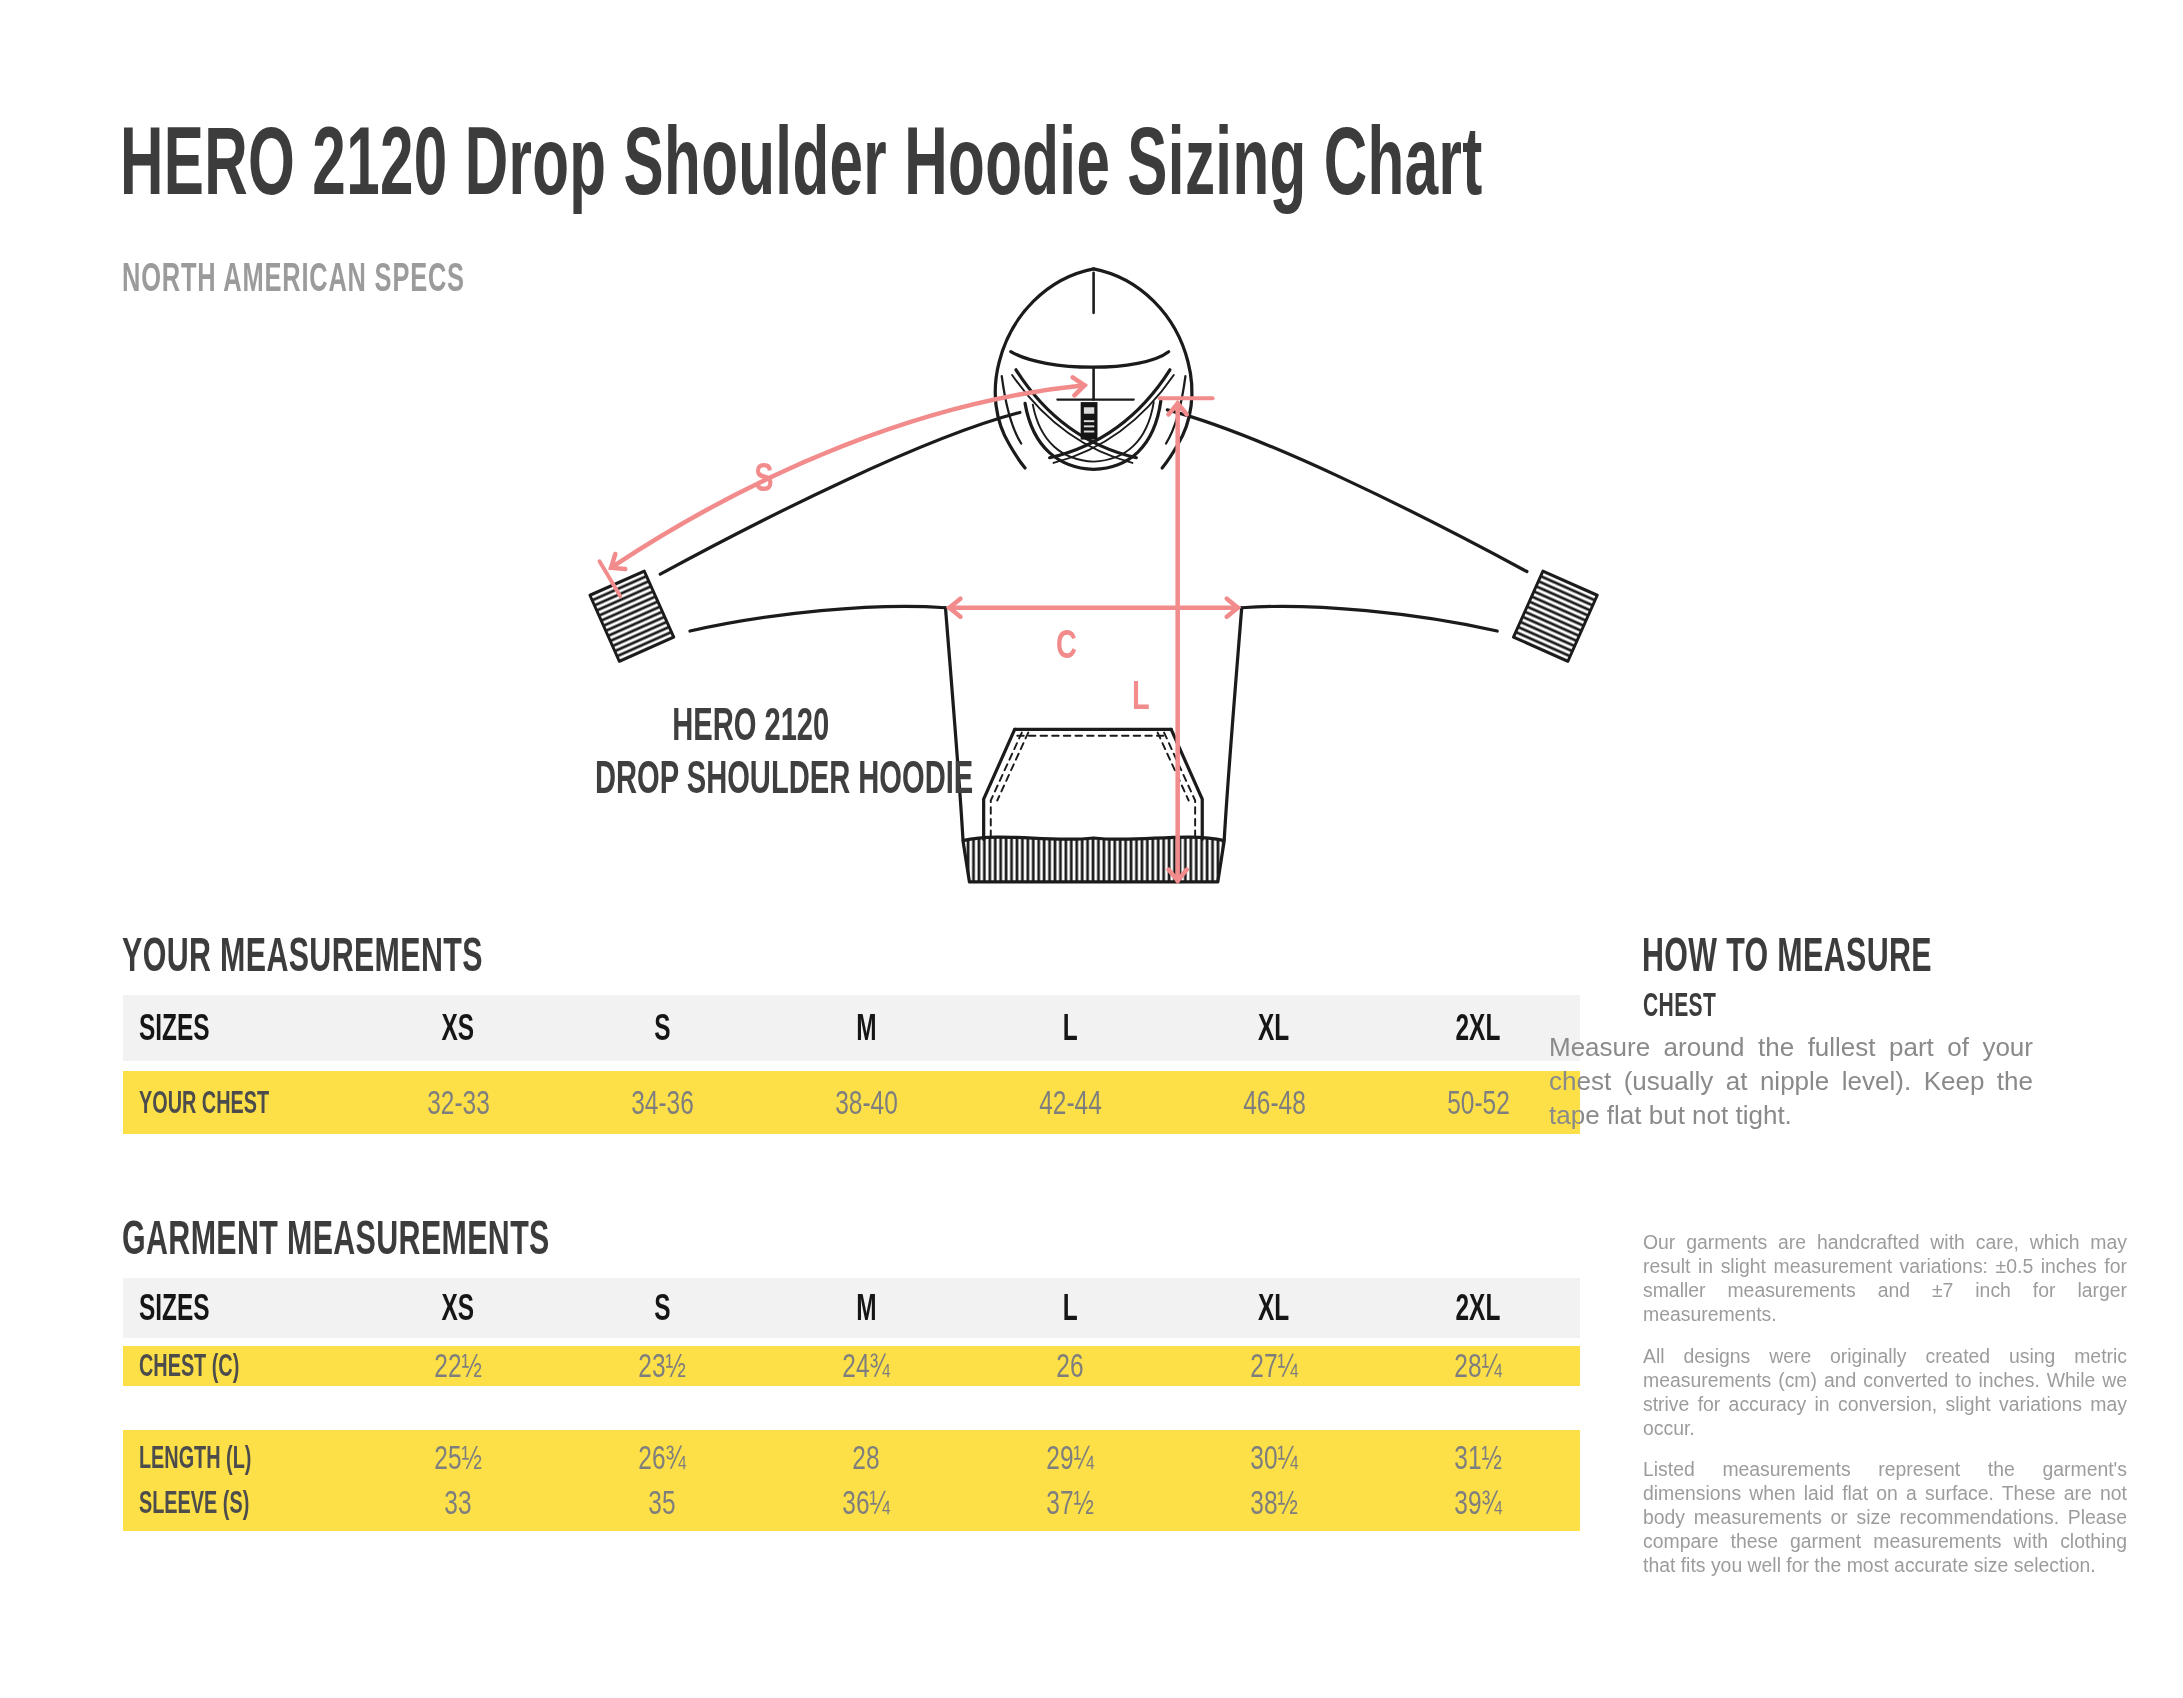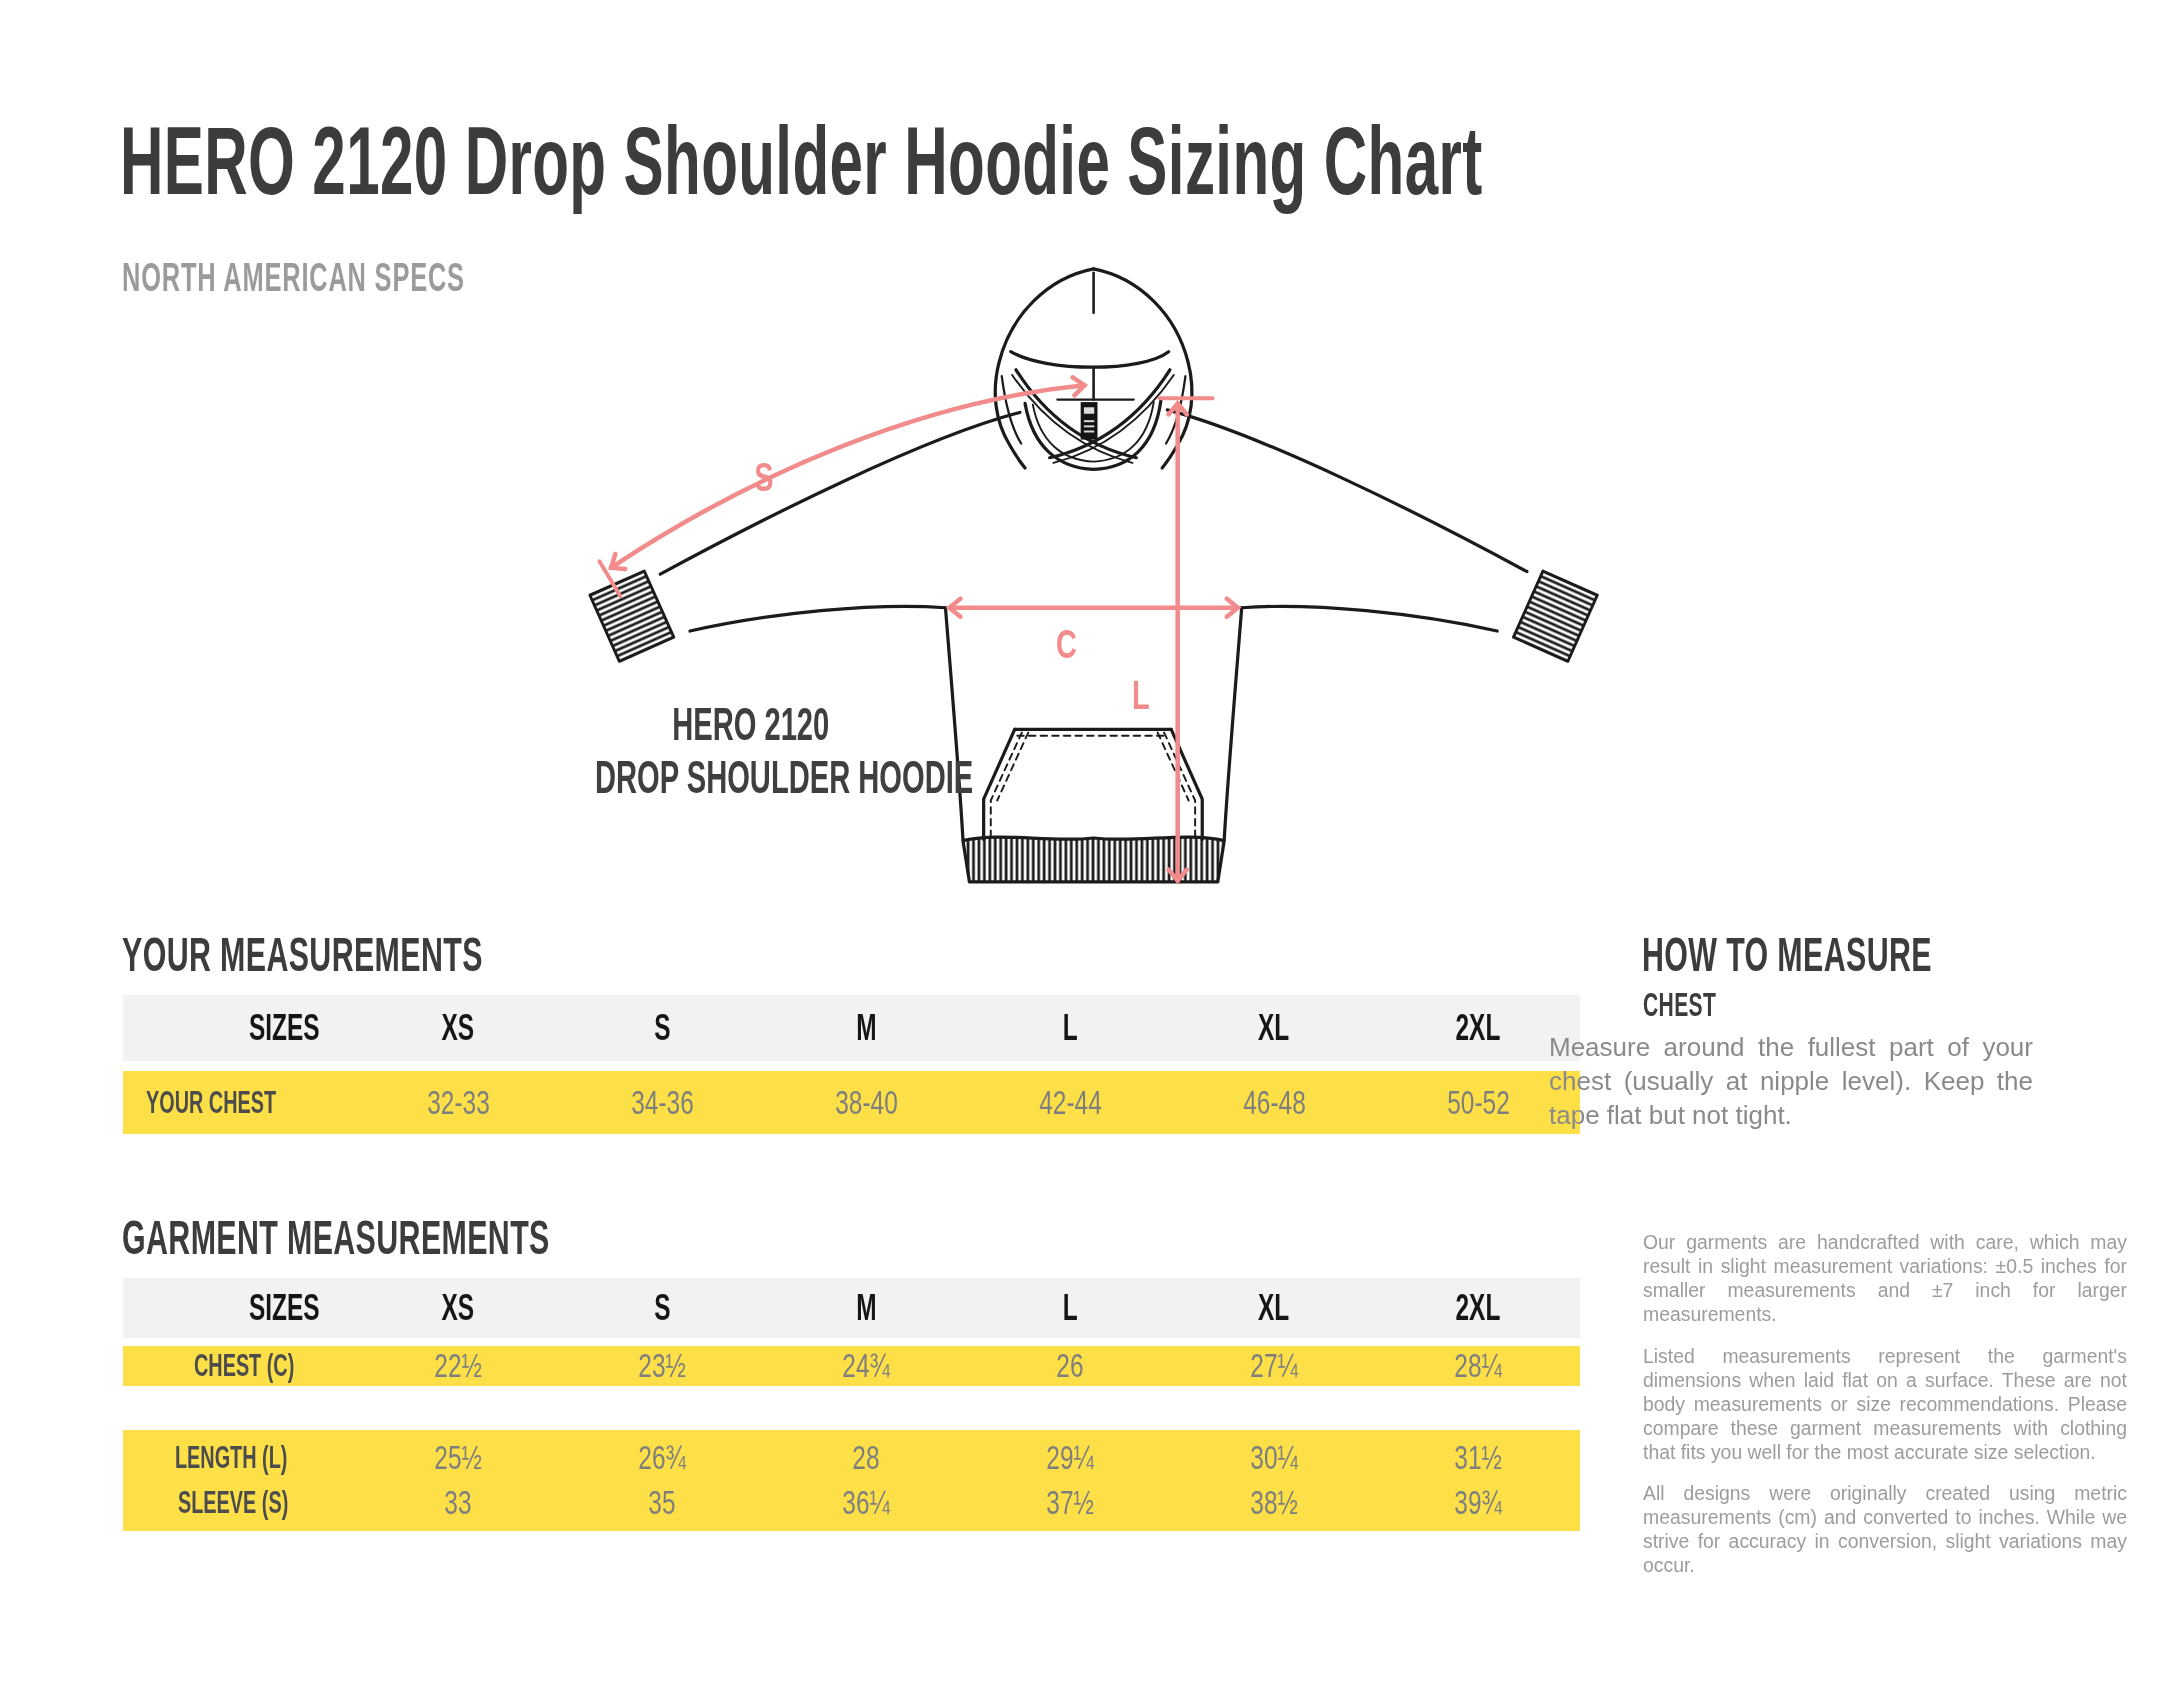--- a/index.html
+++ b/index.html
@@ -13,21 +13,21 @@
         transform:scaleX(0.66);transform-origin:center top;white-space:nowrap;line-height:1.05;}
   .cond-v{font-family:"Liberation Sans",sans-serif;font-weight:normal;display:inline-block;
         transform:scaleX(0.72);transform-origin:center top;white-space:nowrap;line-height:1.05;}
   .title{font-size:97px;color:#3C3C3C;letter-spacing:0.6px;}
   .subtitle{font-size:41px;color:#9B9B9B;letter-spacing:1.3px;}
   .sechead{font-size:49px;color:#3C3C3C;letter-spacing:0.6px;}
   .subhead{font-size:34px;color:#3C3C3C;letter-spacing:0.6px;}
   .trow{position:absolute;left:123px;width:1457px;display:flex;align-items:center;}
   .thead-row{background:#F2F2F2;height:66px;}
   .tdata-row{background:#fde047;}
-  .cell-label{width:233px;padding-left:15.5px;box-sizing:border-box;text-align:right;text-decoration:underline;}
+  .cell-label{width:233px;padding-left:15.5px;box-sizing:border-box;text-align:left;text-decoration:underline;}
   .cell{flex:1;text-align:center;}
   .hcell{font-size:37px;color:#161616;}
   .rlabel{font-size:32px;color:#4C4C4C;transform-origin:left center;}
   .val{font-size:34px;color:#7E7E7E;}
   .measure-body{font-size:26px;line-height:34px;color:#8A8A8A;text-align:justify;}
   .note{font-size:19.4px;line-height:24px;color:#9C9C9C;text-align:justify;margin:0 0 17.5px 0;}
   .hoodie-label{ text-align:center;color:#3F3F3F;}
   .hoodie-label .cond-c{transform:scaleX(0.62);font-size:47px;line-height:53px;}
 </style>
 </head>
@@ -207,16 +207,16 @@
 <div class="abs" style="left:1642px;top:929px;">
   <span class="cond sechead">HOW TO MEASURE</span>
 </div>
 <div class="abs" style="left:1643px;top:987px;">
   <span class="cond subhead">CHEST</span>
 </div>
 <div class="abs measure-body" style="left:1549px;top:1030px;width:484px;">Measure around the fullest part of your chest (usually at nipple level). Keep the tape flat but not tight.</div>
 
 <div class="abs" style="left:1643px;top:1230px;width:484px;">
   <p class="note">Our garments are handcrafted with care, which may result in slight measurement variations: ±0.5 inches for smaller measurements and ±7 inch for larger measurements.</p>
+  <p class="note">All designs were originally created using metric measurements (cm) and converted to inches. While we strive for accuracy in conversion, slight variations may occur.</p>
   <p class="note">Listed measurements represent the garment's dimensions when laid flat on a surface. These are not body measurements or size recommendations. Please compare these garment measurements with clothing that fits you well for the most accurate size selection.</p>
-  <p class="note">All designs were originally created using metric measurements (cm) and converted to inches. While we strive for accuracy in conversion, slight variations may occur.</p>
 </div>
 
 
 </body></html>

